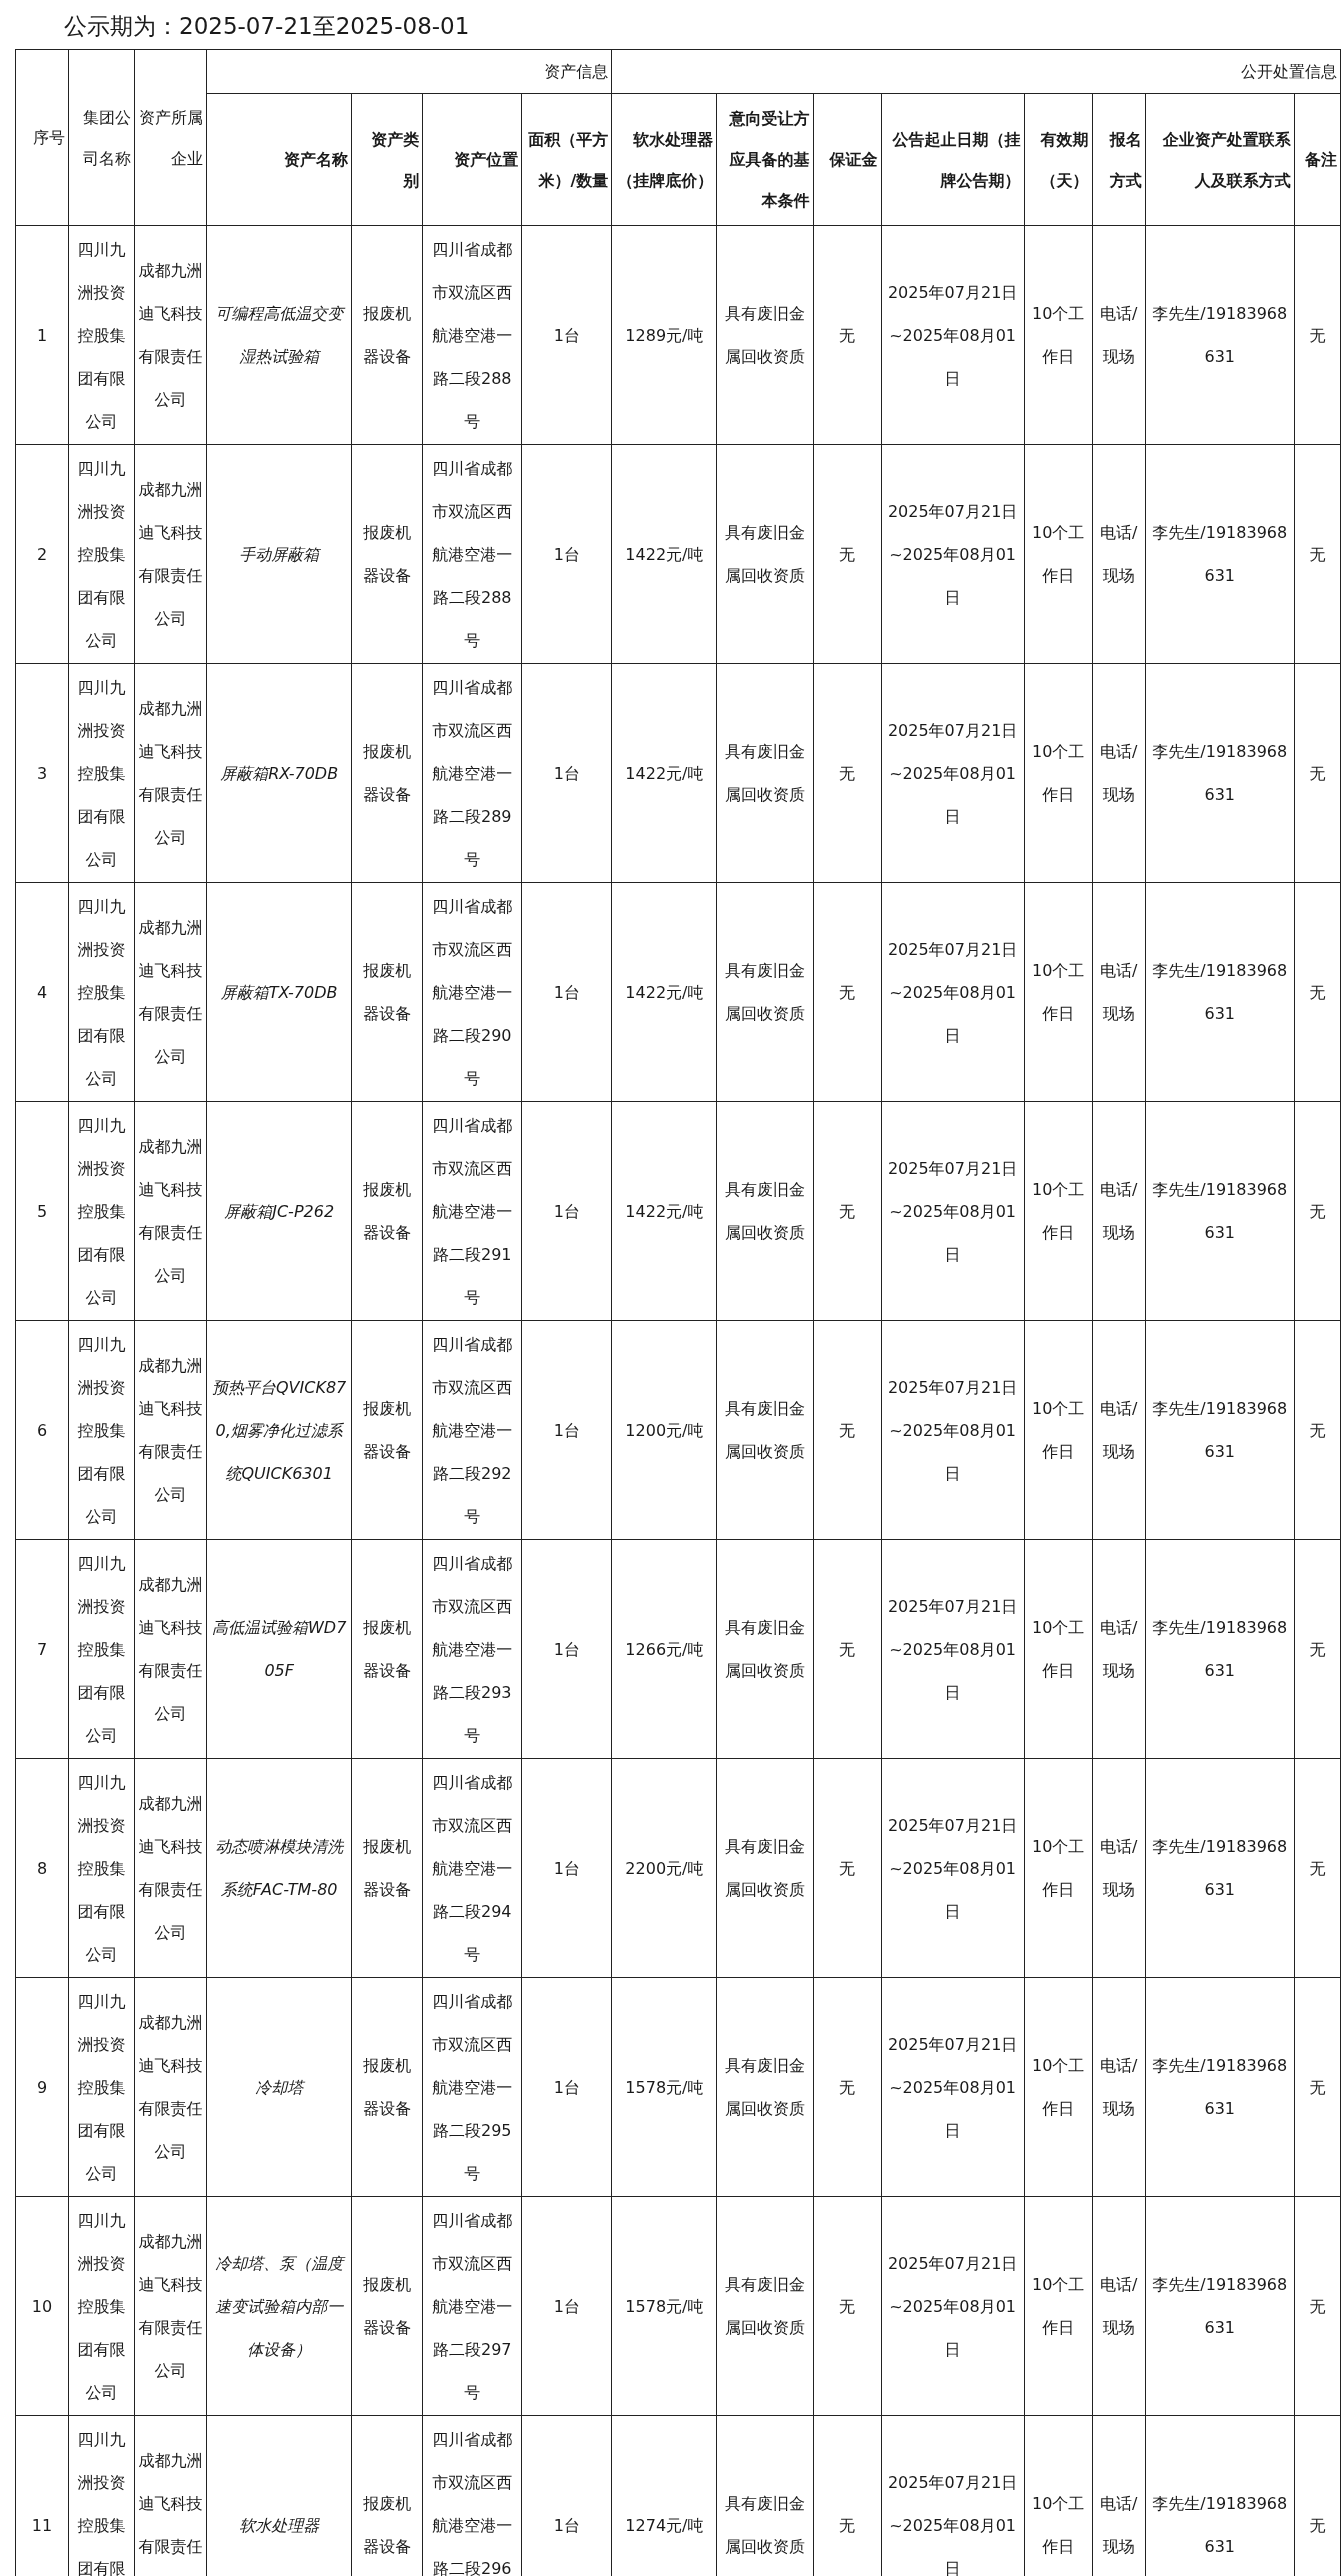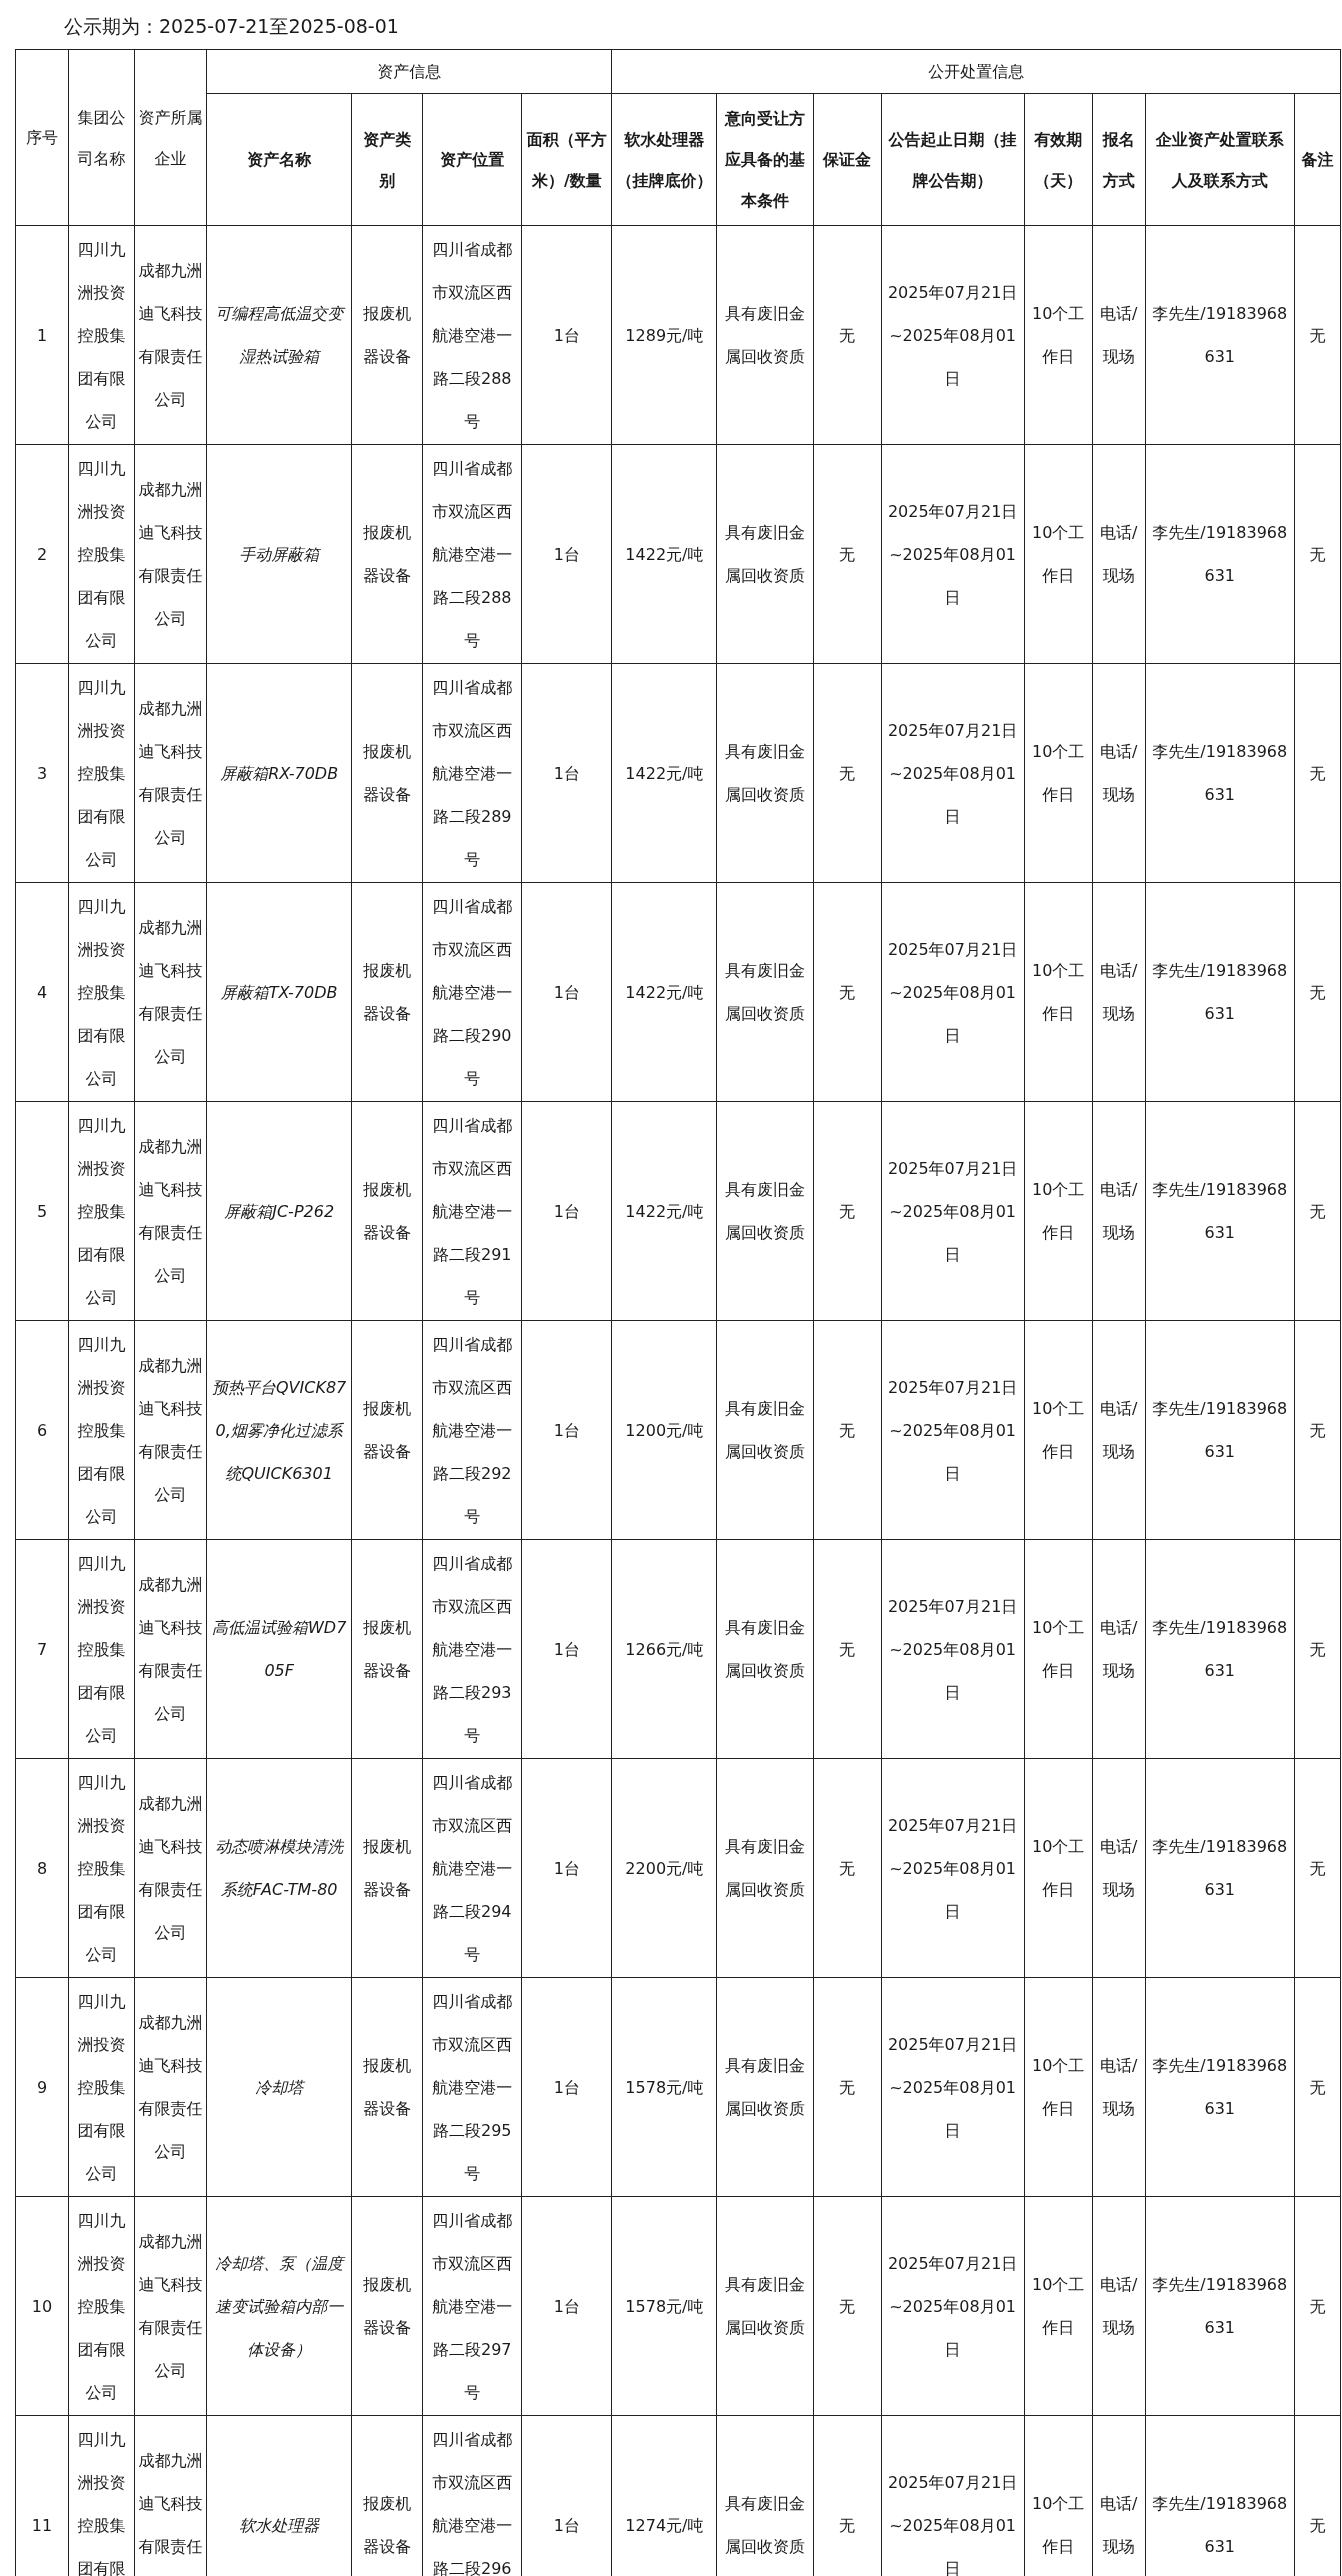--- a/index.html
+++ b/index.html
@@ -1,22 +1,22 @@
 <!DOCTYPE html>
 <html style="font-size:8.2px"><head>
 <meta charset="utf-8">
 <style>
   html, body { margin:0; padding:0; background:#ffffff; }
   body { width:1343px; height:3743px; position:relative; overflow:hidden;
          font-family:"DejaVu Sans","Liberation Sans",sans-serif; color:#1a1a1a; }
-  .period { position:absolute; left:64px; top:14.4px; font-size:19px; line-height:25px; }
+  .period { position:absolute; left:64px; top:14.4px; font-size:23px; line-height:25px; }
   table.grid { position:absolute; left:15px; top:49px; border-collapse:collapse; table-layout:fixed; width:1326px; }
   table.grid td, table.grid th { border:1px solid #222; text-align:center; vertical-align:middle;
         font-weight:normal; font-size:16px; line-height:43px; padding:0 3.1px; word-break:break-all; overflow:hidden; }
-  table.grid th { line-height:41px; }
+  table.grid th { line-height:41px;text-align:right; }
   tr.h1 th { height:43px; }
   tr.h2 th { height:131px;font-weight:bold; }
   tr.row td { height:218px; }
   td.sm { line-height:43px; }
   td.addr, td.date { line-height:43px; }
   td.name { line-height:47px;font-style:italic; }
   td.cond { line-height:43px; }
 </style>
 </head>
 <body>

